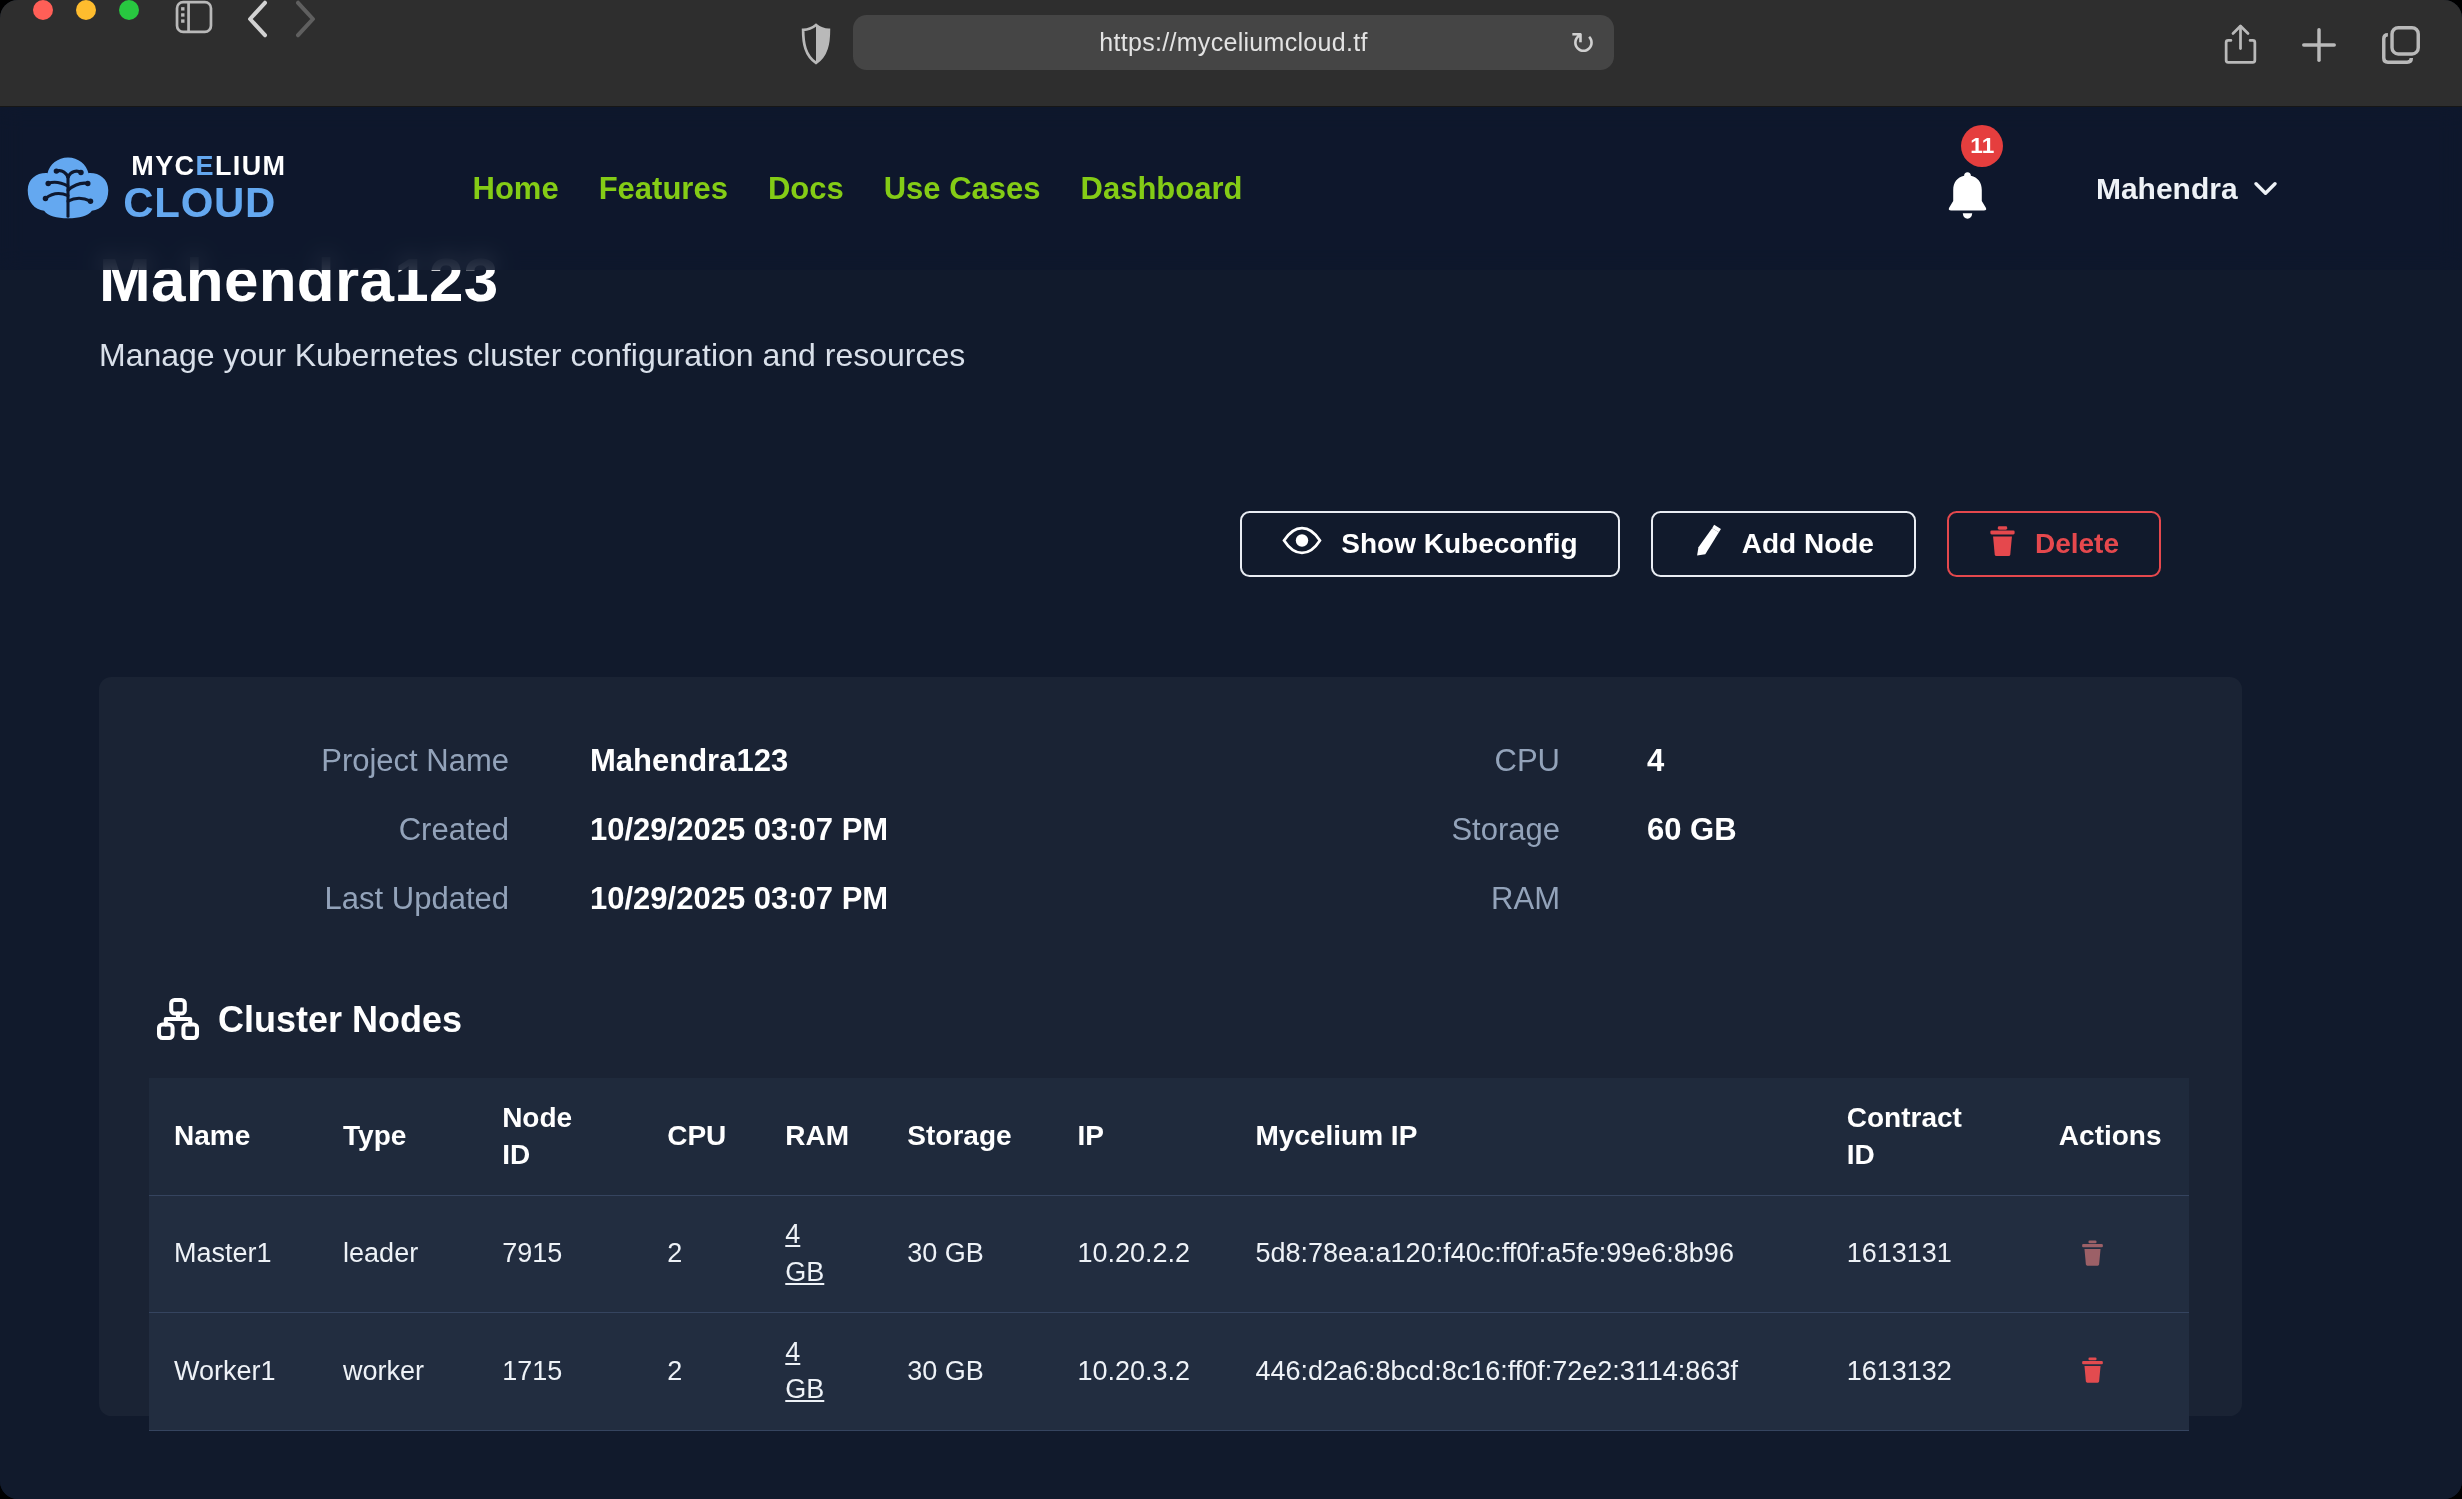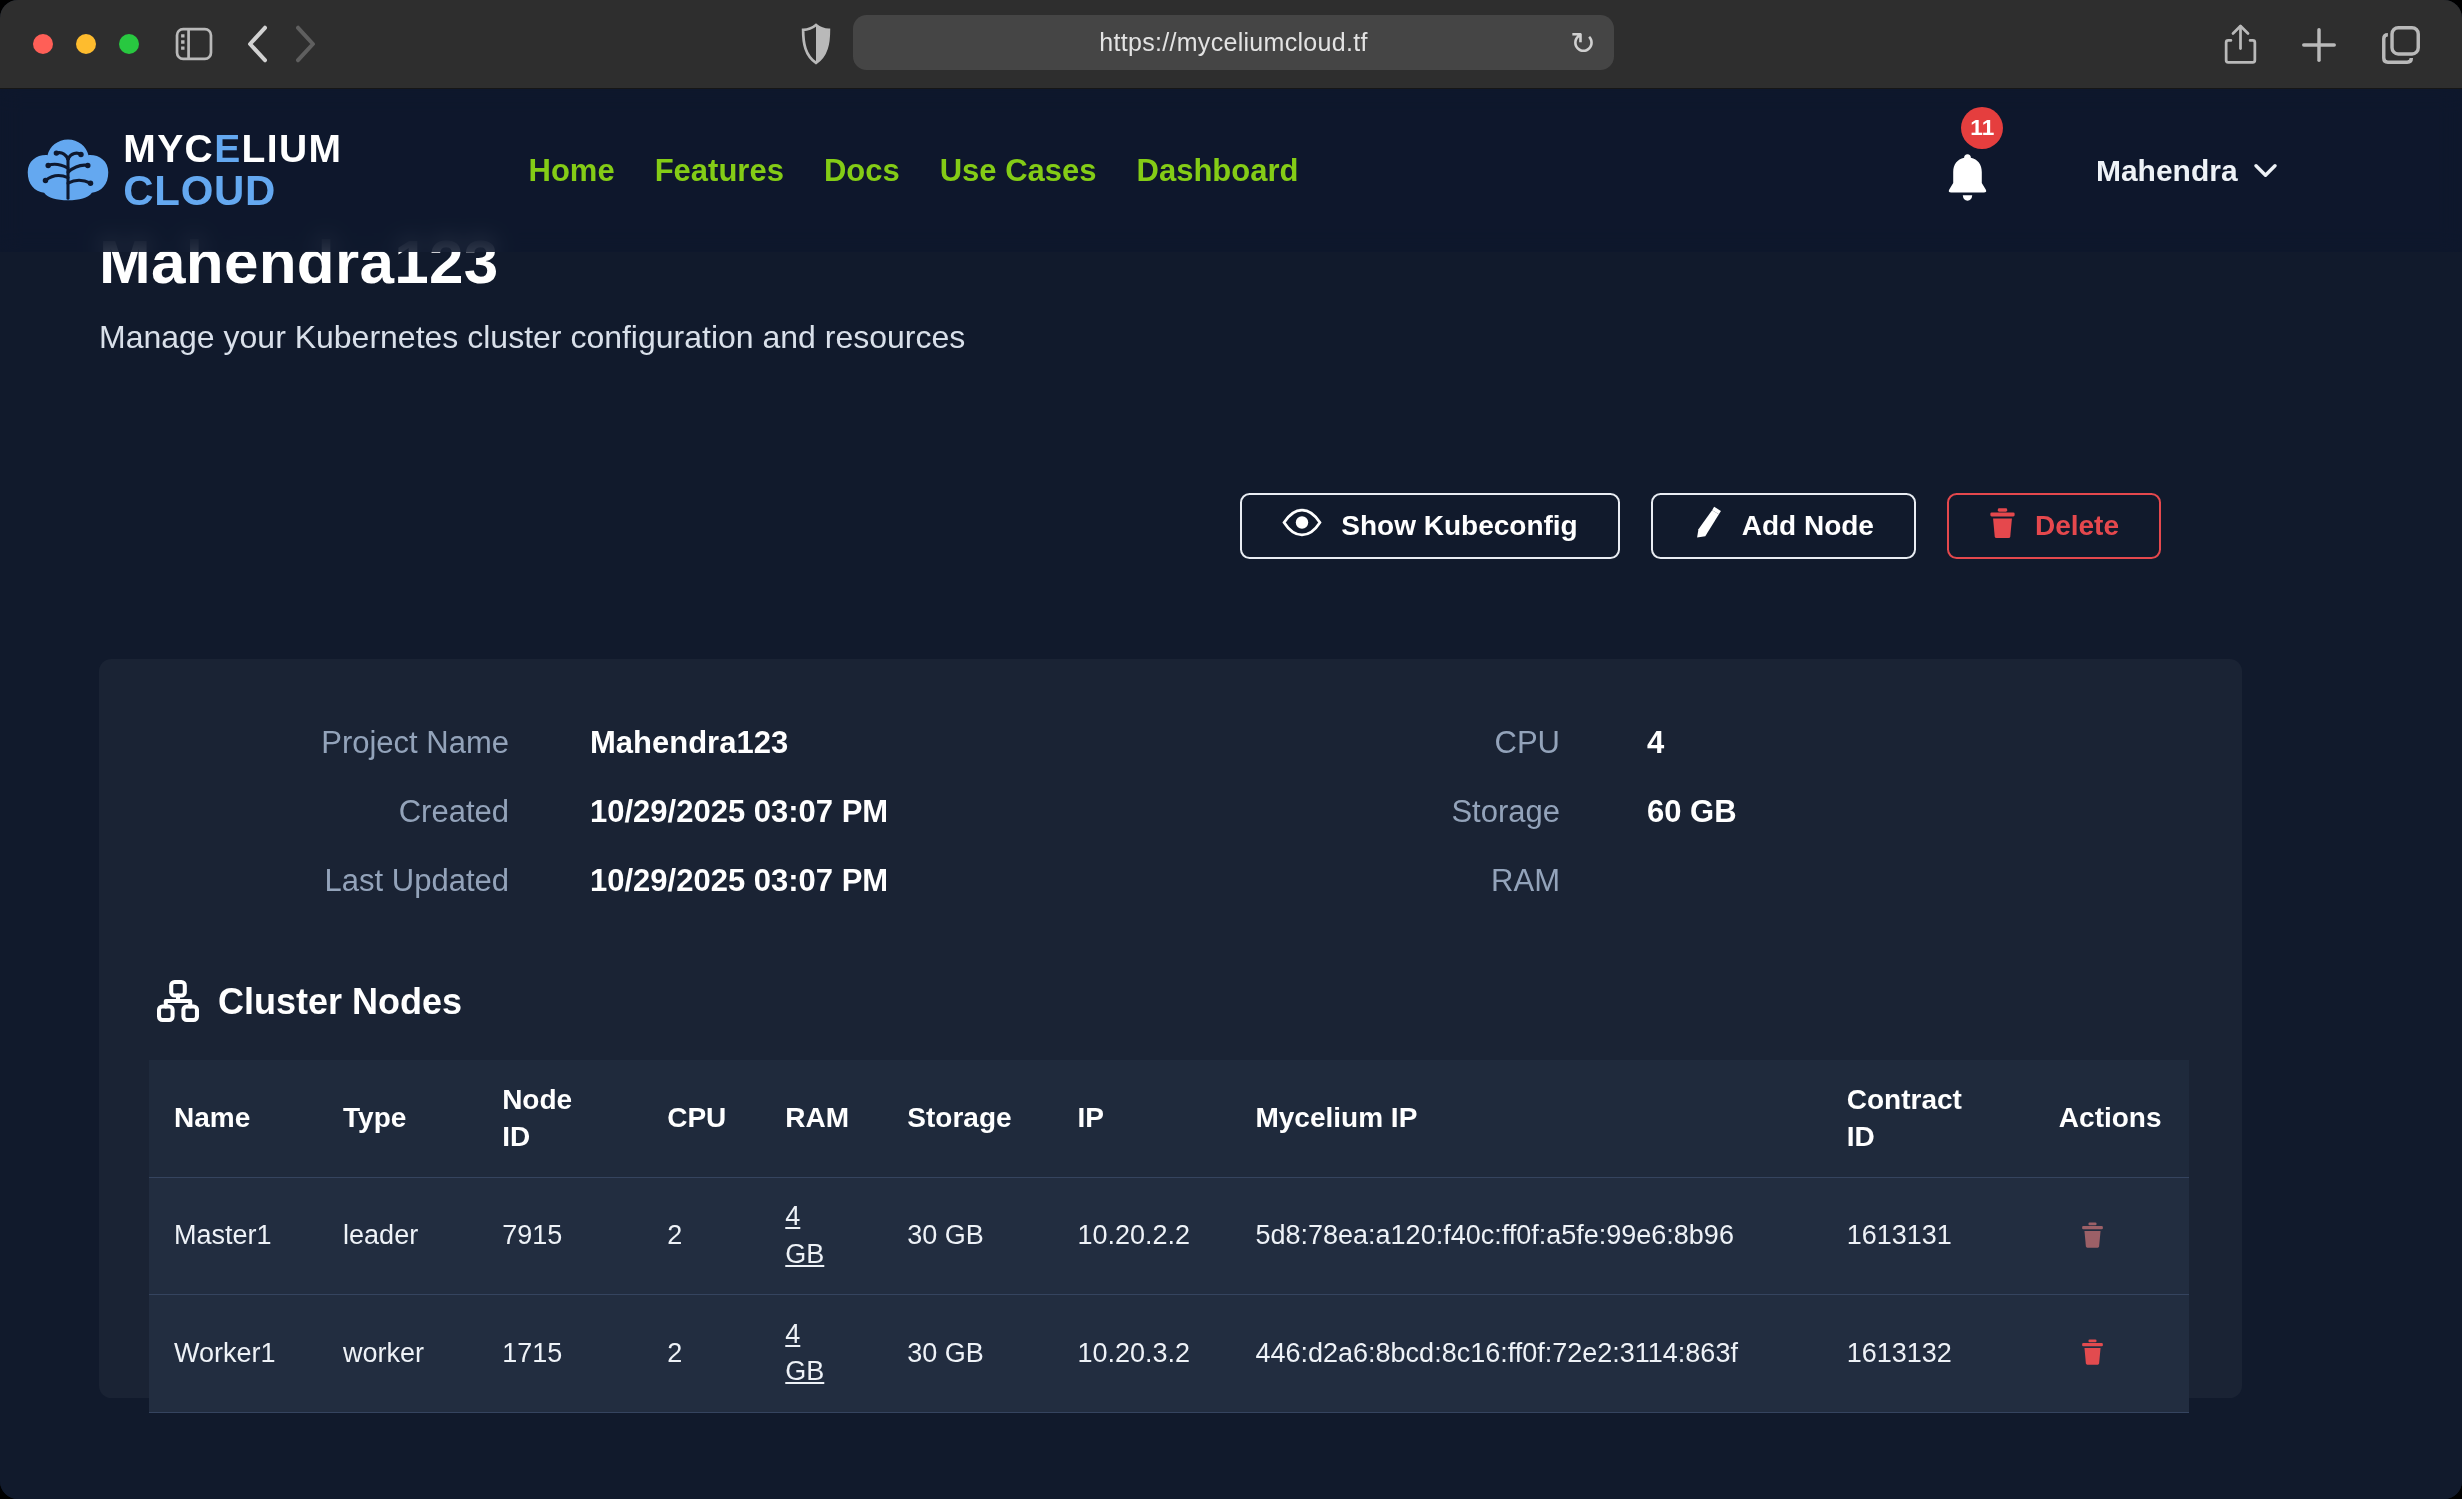--- a/index.html
+++ b/index.html
@@ -8,23 +8,23 @@
     width:2462px; height:1499px; overflow:hidden;
     font-family:"Liberation Sans","DejaVu Sans",sans-serif;
     -webkit-font-smoothing:antialiased;
   }
   .window {
     position:absolute; inset:0;
     border-radius:18px; overflow:hidden; background:#111a2c;
   }
   
   .toolbar {
-    position:relative; height:89px; background:#2e2e2e;
+    position:relative; height:107px; background:#2e2e2e;
     border-bottom:1.4px solid #161616;
-    display:flex; align-items:center;
+    display:flex; align-items:flex-start;
   }
   .traffic { display:flex; gap:23px; margin-left:33px; }
   .light { width:20px; height:20px; border-radius:50%; }
   .light.red{ background:#ff5f57; } .light.yellow{ background:#febc2e; } .light.green{ background:#28c840; }
   .tbtn { background:none; border:none; color:#b9b9b9; display:flex; align-items:center; justify-content:center; cursor:default; }
   .tbtn svg{ display:block; }
   .sidebar-toggle{ margin-left:36px; }
   .nav-back{ margin-left:33px; color:#d2d2d2; }
   .nav-fwd{ margin-left:24.6px; color:#5f5f5f; }
   .shield{ position:absolute; left:801px; top:23px; color:#b9b9b9; }
@@ -40,21 +40,21 @@
   
   .viewport { position:relative; height:1411px; background:#111a2c; overflow:hidden; }
   .site-header {
     position:absolute; top:0; left:0; right:0; height:163px; z-index:5;
     background:rgba(13,23,44,0.82);
     -webkit-backdrop-filter:blur(11px); backdrop-filter:blur(11px);
     display:flex; align-items:center; padding:0 185px 0 25px;
   }
   .logo { display:flex; align-items:center; gap:12.3px; }
   .logo-text { display:flex; flex-direction:column; line-height:1; }
-  .brand-top { font-size:39px; font-weight:800; letter-spacing:1.4px; color:#fff; }
+  .brand-top { font-size:27px; font-weight:800; letter-spacing:1.4px; color:#fff;margin-left:8px; }
   .brand-top .blue-e{ color:#64a8f0; }
   .brand-bottom { font-size:42px; font-weight:800; letter-spacing:0.7px; color:#64a8f0; margin-top:2.7px; }
   .main-nav { display:flex; gap:40px; margin-left:186px; }
   .main-nav a { color:#84cc16; font-size:31px; font-weight:600; text-decoration:none; }
   .header-right{ margin-left:auto; display:flex; align-items:center; gap:103px; }
   .bell-wrap{ position:relative; width:48px; height:62px;text-align:right; }
   .bell-wrap svg{ position:absolute; left:0; bottom:0; }
   .badge {
     position:absolute; left:16.4px; top:-33px; z-index:2;
     min-width:42px; height:42px; border-radius:50%;

